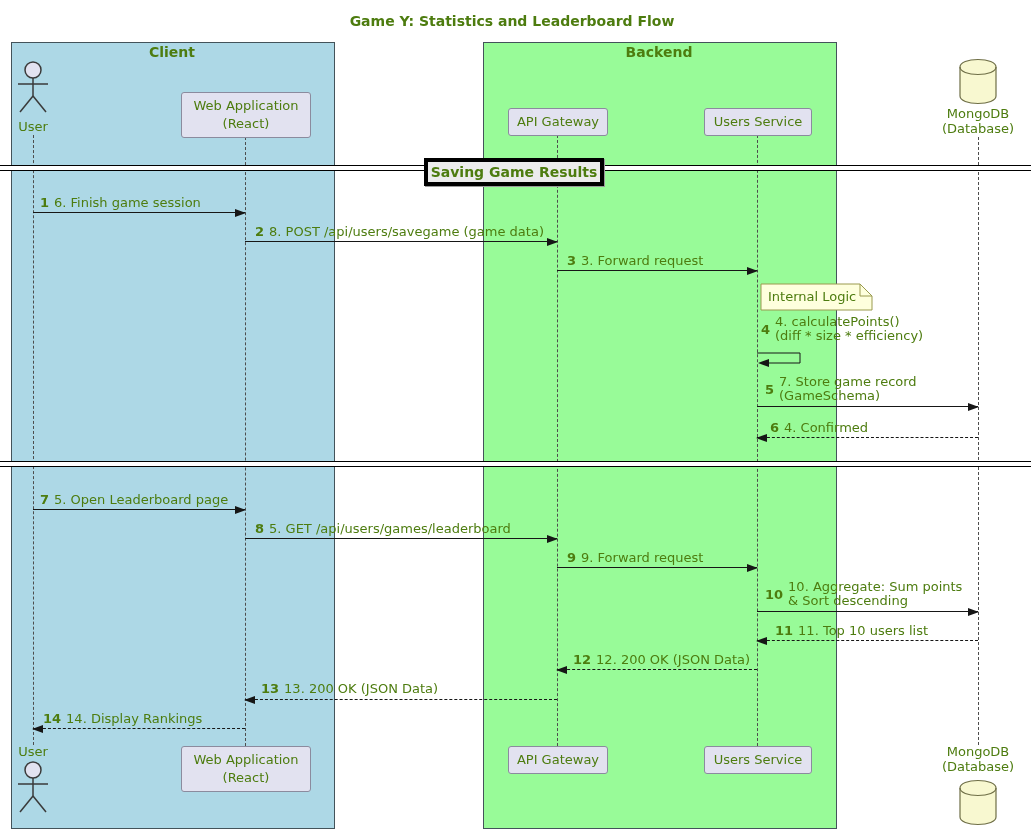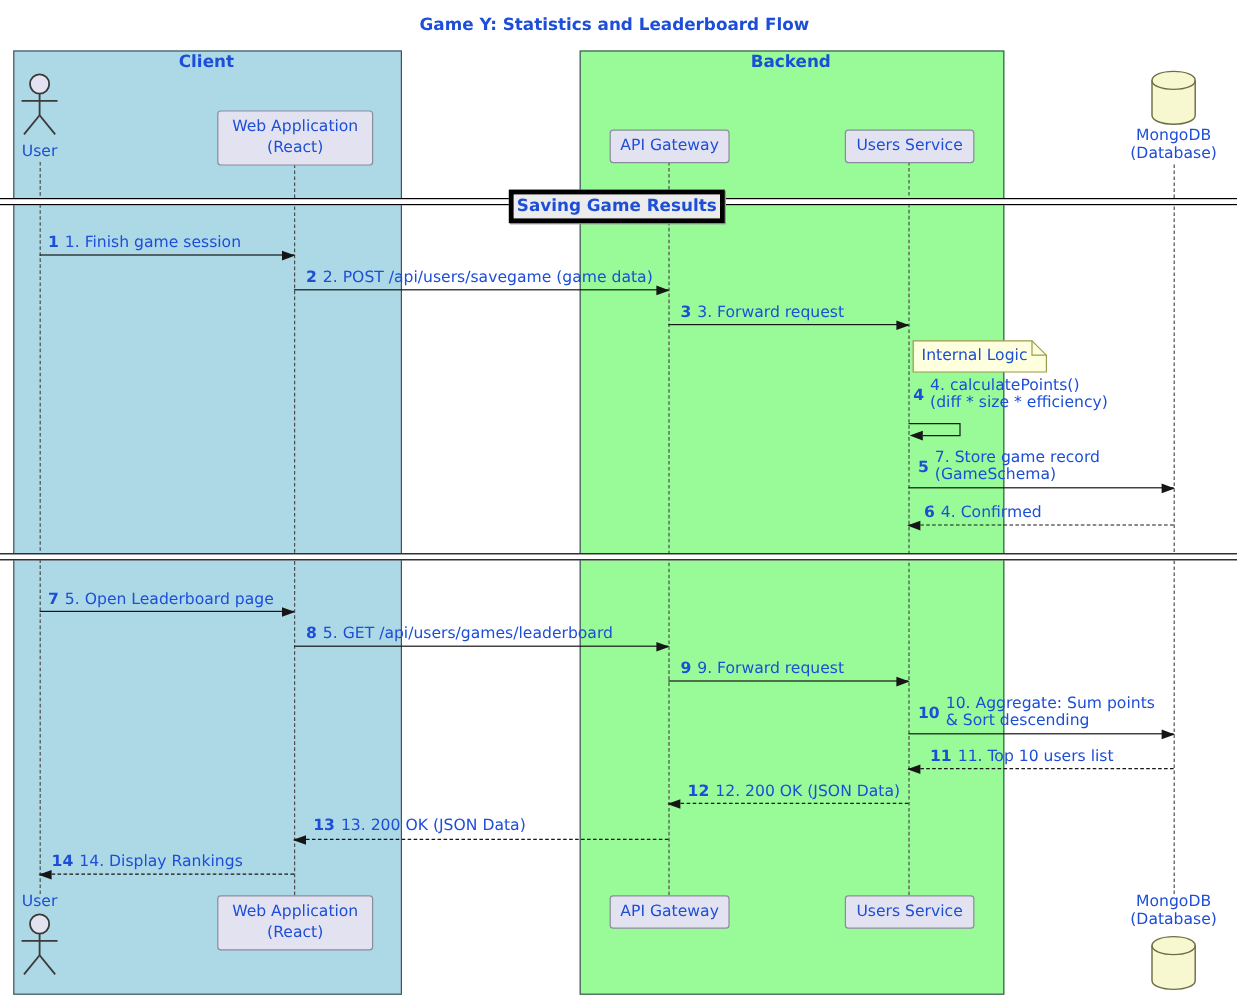--- a/index.html
+++ b/index.html
@@ -1,17 +1,17 @@
 <!DOCTYPE html>
 <html><head>
 <meta charset="utf-8">
 <style>
   html,body{margin:0;padding:0;background:#ffffff;}
   .stage{position:relative;width:1031px;height:839px;background:#ffffff;overflow:hidden;
-         font-family:"DejaVu Sans","Liberation Sans",sans-serif;color:#1d4ed8;}
+         font-family:"DejaVu Sans","Liberation Sans",sans-serif;color:#4d7c0f;}
   .abs{position:absolute;}
   .title{left:0;top:13px;width:1024px;text-align:center;font-weight:bold;font-size:14px;}
   .group{border:1px solid #43535a;}
   .group.client{left:11px;top:42px;width:322px;height:785px;background:#add8e6;}
   .group.backend{left:483px;top:42px;width:352px;height:785px;background:#98fb98;}
   .group-label{top:44px;text-align:center;font-weight:bold;font-size:14px;}
   .lifeline{width:0;border-left:1px dashed #4d4d4d;}
   .pbox{background:#e2e2f0;border:1px solid #8b8b9e;border-radius:3px;
         display:flex;align-items:center;justify-content:center;text-align:center;
         font-size:13px;line-height:18px;white-space:pre-line;}
@@ -75,26 +75,26 @@
 
   <div class="abs divband" style="top:461px;"></div>
 
   <svg class="abs" style="left:760px;top:283px;" width="114" height="29">
     <path d="M1,1 H100 L112,13 V27 H1 Z" fill="#feffdd" stroke="#9a9a4e" stroke-width="1"></path>
     <path d="M100,1 V13 H112" fill="none" stroke="#9a9a4e" stroke-width="1"></path>
   </svg>
   <div class="abs" style="left:768px;top:289px;font-size:13px;">Internal Logic</div>
 
   <div class="abs msg" style="left:40px;top:195px;">
-    <span class="seq">1</span><span class="txt">1. Finish game session</span>
+    <span class="seq">1</span><span class="txt">6. Finish game session</span>
   </div>
   <div class="abs arrow r" style="left:33px;width:212px;top:212px;"></div>
 
   <div class="abs msg" style="left:255px;top:224px;">
-    <span class="seq">2</span><span class="txt">2. POST /api/users/savegame (game data)</span>
+    <span class="seq">2</span><span class="txt">8. POST /api/users/savegame (game data)</span>
   </div>
   <div class="abs arrow r" style="left:245px;width:312px;top:241px;"></div>
 
   <div class="abs msg" style="left:567px;top:253px;">
     <span class="seq">3</span><span class="txt">3. Forward request</span>
   </div>
   <div class="abs arrow r" style="left:557px;width:200px;top:270px;"></div>
 
   <div class="abs msg multi" style="left:761px;top:315px;">
     <span class="seq">4</span>

